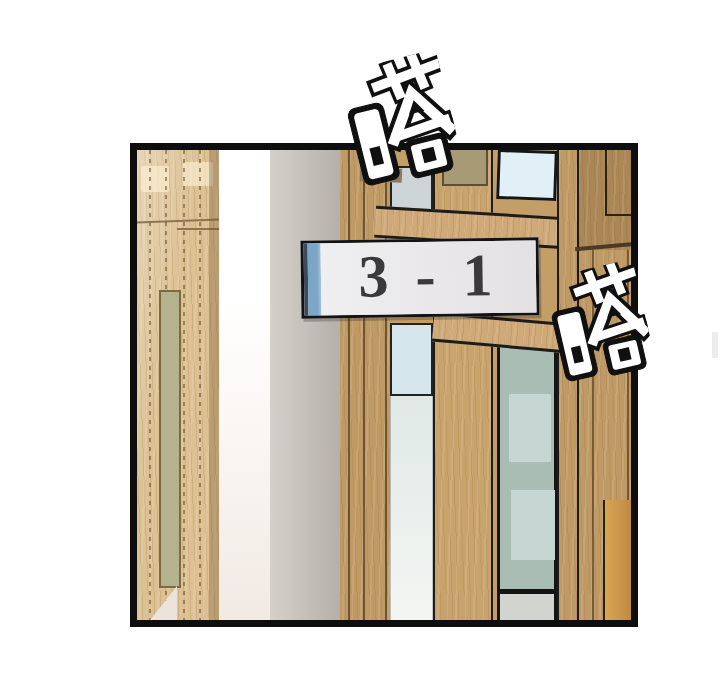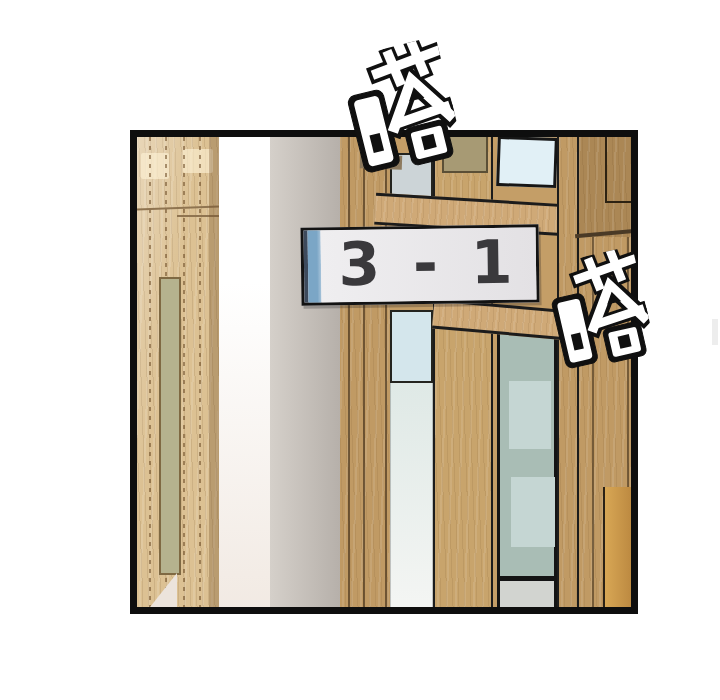--- a/index.html
+++ b/index.html
@@ -134,21 +134,21 @@
         <rect x="55" y="83" width="30" height="26" rx="3" fill="var(--sfx-fill,#ffffff)" stroke="none"></rect>
       </g>
 
       <rect x="17" y="76" width="10" height="17" fill="var(--sfx-outline,#101010)" stroke="none"></rect>
       <rect x="64" y="89" width="12" height="13" fill="var(--sfx-outline,#101010)" stroke="none"></rect>
       <path d="M61,54 L76,54 L68.5,42 Z" fill="var(--sfx-outline,#101010)" stroke="none"></path>
     </g>
   </symbol>
 </svg>
 
-<div class="abs" style="left:0;top:3px;width:720px;height:500px;">
+<div class="abs" style="left:0;top:16px;width:720px;height:500px;font-family:Liberation Serif, serif;">
 
   <div id="panel">
 
     <div id="left-door" class="abs">
       <div class="door-patch abs" style="left:4px;top:16px;width:28px;height:26px;"></div>
       <div class="door-patch abs" style="left:46px;top:12px;width:30px;height:24px;"></div>
       <div class="stitch abs" style="left:12px;"></div>
       <div class="stitch abs" style="left:28px;"></div>
       <div class="stitch abs" style="left:46px;"></div>
       <div class="stitch abs" style="left:62px;"></div>

